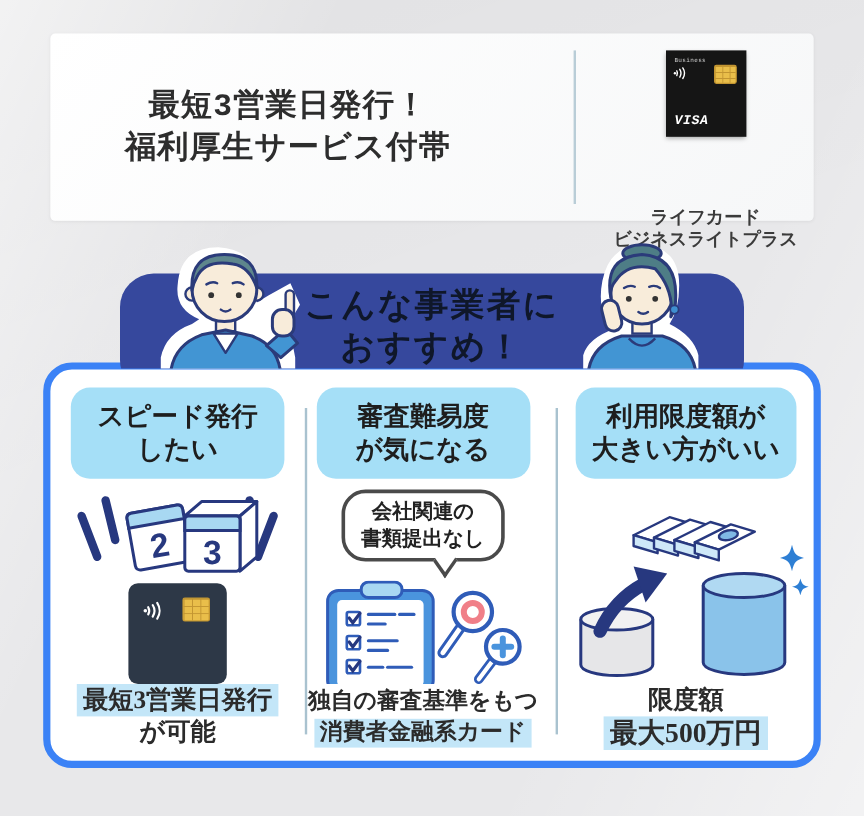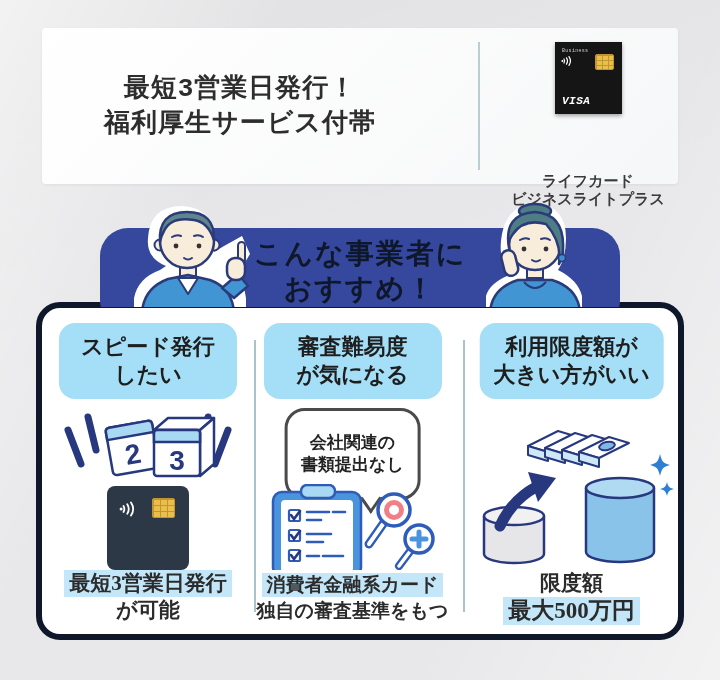--- a/index.html
+++ b/index.html
@@ -38,40 +38,40 @@
   .banner-wrap{position:absolute;left:100px;top:200px;width:520px;height:107px;overflow:hidden;z-index:3;}
   .banner-pill{position:absolute;left:0;top:28px;width:520px;height:100px;background:#36489d;
     border-radius:28px;}
   .banner-text{position:absolute;left:140px;right:140px;top:36px;text-align:center;color:#0f172a;
     font-size:28px;font-weight:bold;line-height:35px;letter-spacing:2px;}
   .person{position:absolute;top:2px;}
   .person.man{left:26px;}
   .person.woman{left:372px;}
   
   .box{position:absolute;left:36px;top:302px;width:636px;height:326px;background:#fff;
-    border:6px solid #0f172a;border-radius:24px;z-index:2;}
+    border:6px solid #3b82f6;border-radius:24px;z-index:2;}
   .col{position:absolute;top:0;height:326px;}
   .col1{left:0;width:212px;}
   .col2{left:214px;width:193px;}
   .col3{left:423px;width:213px;border-radius:22px;}
   .col-div{position:absolute;top:32px;width:2px;height:272px;background:#a9c2cf;}
   .cd1{left:212px;} .cd2{left:421px;}
   .pill{position:absolute;top:15px;left:50%;transform:translateX(-50%);
     background:#a5dff7;border-radius:16px;padding:10px 14px;min-width:150px;
     text-align:center;font-size:22px;font-weight:bold;color:#1e1e1e;line-height:28px;white-space:nowrap;}
   .illo{position:absolute;left:50%;transform:translateX(-50%);}
   .calendar{top:100px;}
   .minicard{top:178px;width:82px;height:84px;background:#2d3847;border-radius:8px;}
   .minicard .nfc{position:absolute;left:12px;top:14px;}
   .minicard .chip{position:absolute;right:14px;top:12px;width:21px;height:18px;background:#e9be4a;
     border-radius:2px;border:1px solid #c29531;
     background-image:linear-gradient(#c29531 1px,transparent 1px),linear-gradient(90deg,#c29531 1px,transparent 1px);
     background-size:7px 6px;}
   .bubble{position:absolute;top:100px;left:50%;transform:translateX(-50%);
-    background:#fff;border:3px solid #4a4a4a;border-radius:20px;padding:21px 14px;
+    background:#fff;border:3px solid #4a4a4a;border-radius:20px;padding:5px 14px;
     font-size:17px;font-weight:bold;color:#222;line-height:22px;text-align:center;white-space:nowrap;}
   .bubble:after{content:"";position:absolute;left:58%;bottom:-11px;width:14px;height:14px;
     background:#fff;border-right:3px solid #4a4a4a;border-bottom:3px solid #4a4a4a;
     transform:rotate(55deg) skewX(20deg);}
   .clipboard{top:176px;}
   .money{top:112px;}
   .caption{position:absolute;left:0;right:0;bottom:10px;text-align:center;
     font-size:21px;font-weight:bold;color:#2b2b2b;line-height:27px;font-family:Liberation Serif, serif;}
   .col2 .caption{font-size:19px;line-height:26px;}
   .col3 .caption .big{font-size:23px;}
@@ -195,22 +195,22 @@
         <line x1="148" y1="66" x2="136" y2="82" stroke="#2f5cb8" stroke-width="8" stroke-linecap="round"></line>
         <line x1="148" y1="66" x2="136" y2="82" stroke="#fff" stroke-width="3.5" stroke-linecap="round"></line>
         <circle cx="156" cy="55" r="14" fill="#fff" stroke="#2f5cb8" stroke-width="3.5"></circle>
         <g stroke="#4a94dd" stroke-width="5" stroke-linecap="round">
           <line x1="149" y1="55" x2="163" y2="55"></line>
             <line x1="156" y1="48" x2="156" y2="62"></line>
         </g>
       </g>
     </svg>
     <div class="caption">
+      <div><span>独自の審査基準をもつ</span></div>
       <div><span class="hl">消費者金融系カード</span></div>
-      <div><span>独自の審査基準をもつ</span></div>
     </div>
   </div>
 
   <div class="col col3">
     <div class="pill">
       <div>利用限度額が</div>
       <div>大きい方がいい</div>
     </div>
     <svg class="illo money" width="204" height="150" viewBox="0 0 204 150">
       <g stroke="#27387f" stroke-width="2" stroke-linejoin="round">

